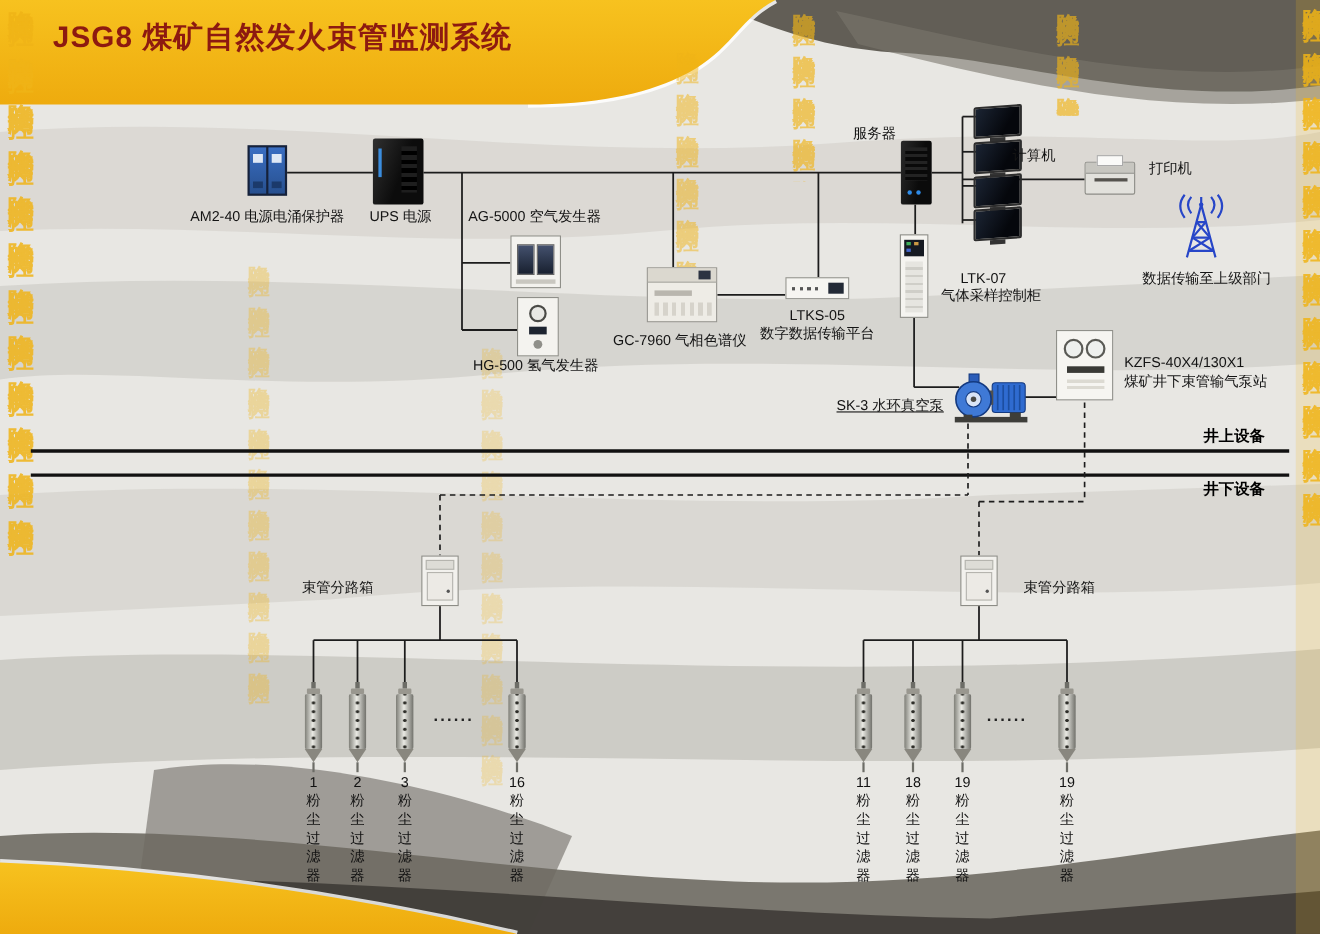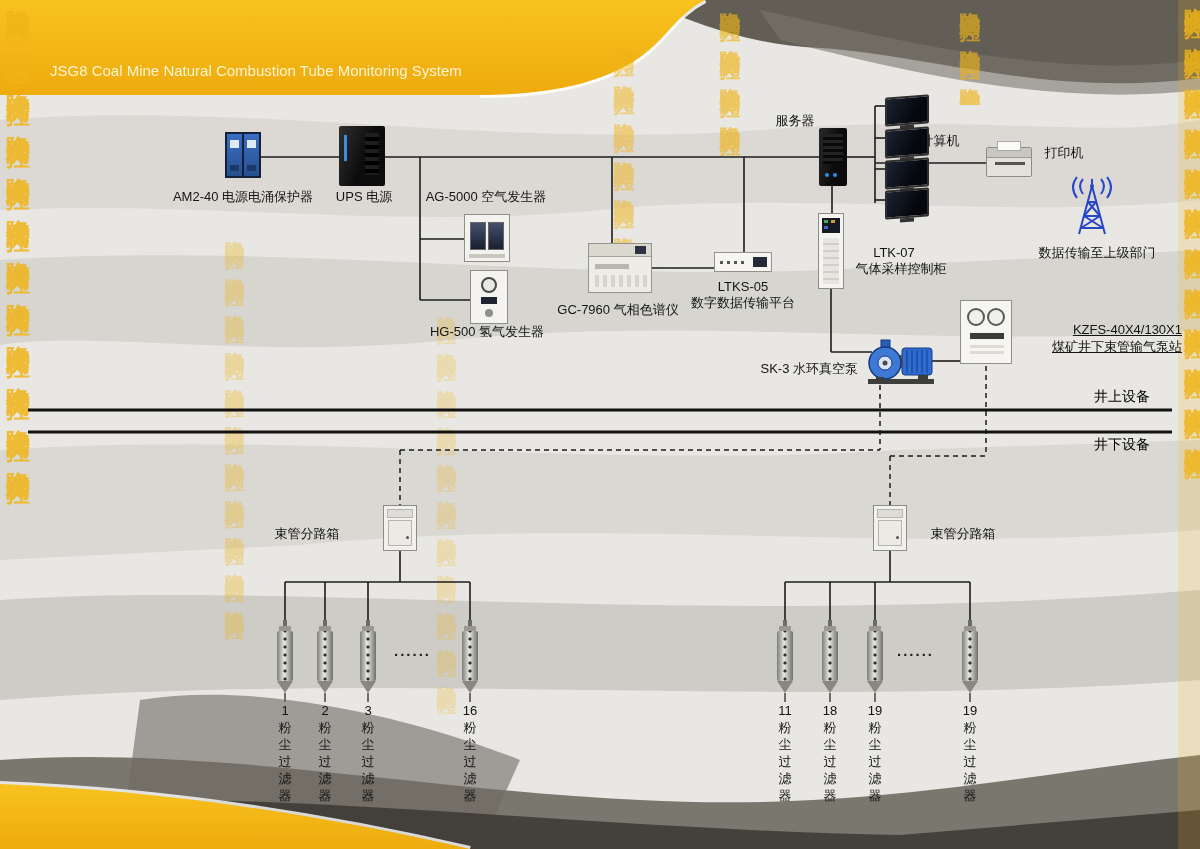--- a/index.html
+++ b/index.html
@@ -10,22 +10,22 @@
   
   .wm{position:absolute;writing-mode:vertical-rl;text-orientation:upright;color:#f0b417;
       letter-spacing:3px;overflow:hidden;white-space:nowrap;font-weight:700;pointer-events:none;}
 
   
   .hdr-title{position:absolute;left:48px;top:16px;font-size:27px;font-weight:700;color:#8d1a10;letter-spacing:1px;}
   .hdr-sub{position:absolute;left:50px;top:62px;font-size:15px;color:rgba(255,249,228,0.92);}
 
   
   .label{position:absolute;font-size:13px;line-height:16px;color:#141414;text-align:center;}
-  .label.al{text-align:right;text-decoration:underline;} .label.ar{text-align:right;}
-  .zone{position:absolute;font-size:14px;font-weight:400;color:#000;}
+  .label.al{text-align:left;} .label.ar{text-align:right;text-decoration:underline;}
+  .zone{position:absolute;font-size:14px;font-weight:700;color:#000;}
   .ellipsis{position:absolute;font-size:15px;font-weight:700;letter-spacing:2px;color:#222;}
 
   .dev{position:absolute;box-sizing:border-box;}
 
   
   .surge{left:225px;top:132px;width:36px;height:46px;background:#15213a;padding:2px;display:flex;gap:2px;}
   .surge .mod{flex:1;background:linear-gradient(#3a6ec2,#27508f);position:relative;}
   .surge .mod::before{content:"";position:absolute;left:3px;right:3px;top:6px;height:8px;background:#dfe8f5;}
   .surge .mod::after{content:"";position:absolute;left:3px;right:3px;bottom:5px;height:6px;background:#1b3a6b;}
 
@@ -203,21 +203,21 @@
     <line class="ln" x1="368" y1="582" x2="368" y2="621"></line>
     <line class="ln" x1="470" y1="582" x2="470" y2="621"></line>
     <line class="ln" x1="890" y1="551" x2="890" y2="582"></line>
     <line class="ln" x1="785" y1="582" x2="970" y2="582"></line>
     <line class="ln" x1="785" y1="582" x2="785" y2="621"></line>
     <line class="ln" x1="830" y1="582" x2="830" y2="621"></line>
     <line class="ln" x1="875" y1="582" x2="875" y2="621"></line>
     <line class="ln" x1="970" y1="582" x2="970" y2="621"></line>
   </svg>
 
-  <div class="hdr-sub">JSG8 Coal Mine Natural Combustion Tube Monitoring System</div>
+  <div class="hdr-title">JSG8 煤矿自然发火束管监测系统</div>
 
   <div class="dev surge">
       <div class="mod"></div>
       <div class="mod"></div>
     </div>
   <div class="label" style="left:156px;top:189px;width:174px">AM2-40 电源电涌保护器</div>
 
   <div class="dev ups"></div>
   <div class="label" style="left:318px;top:189px;width:92px">UPS 电源</div>
 

